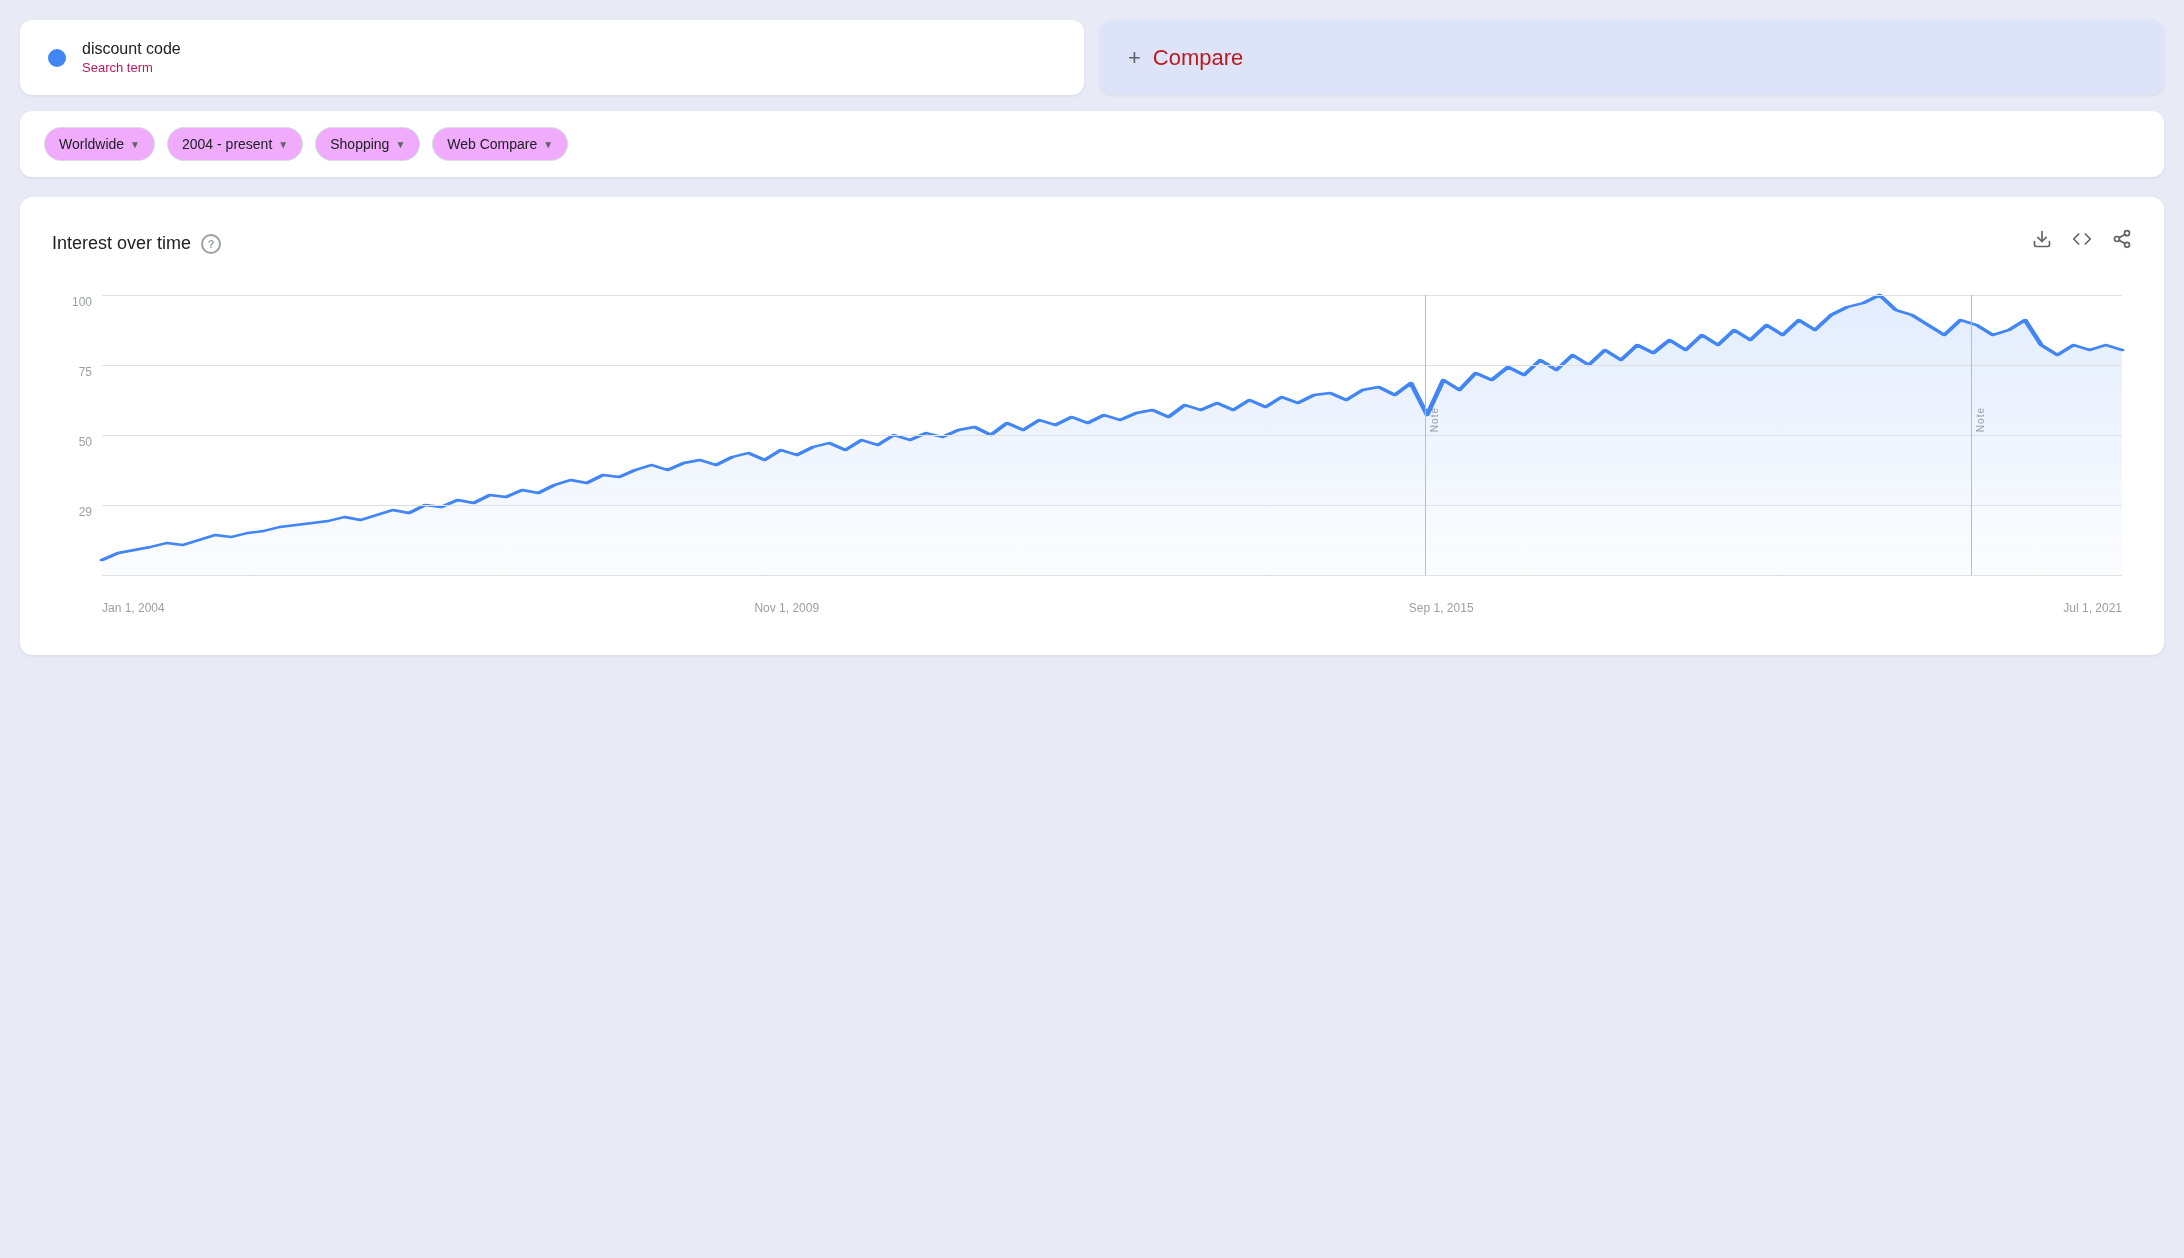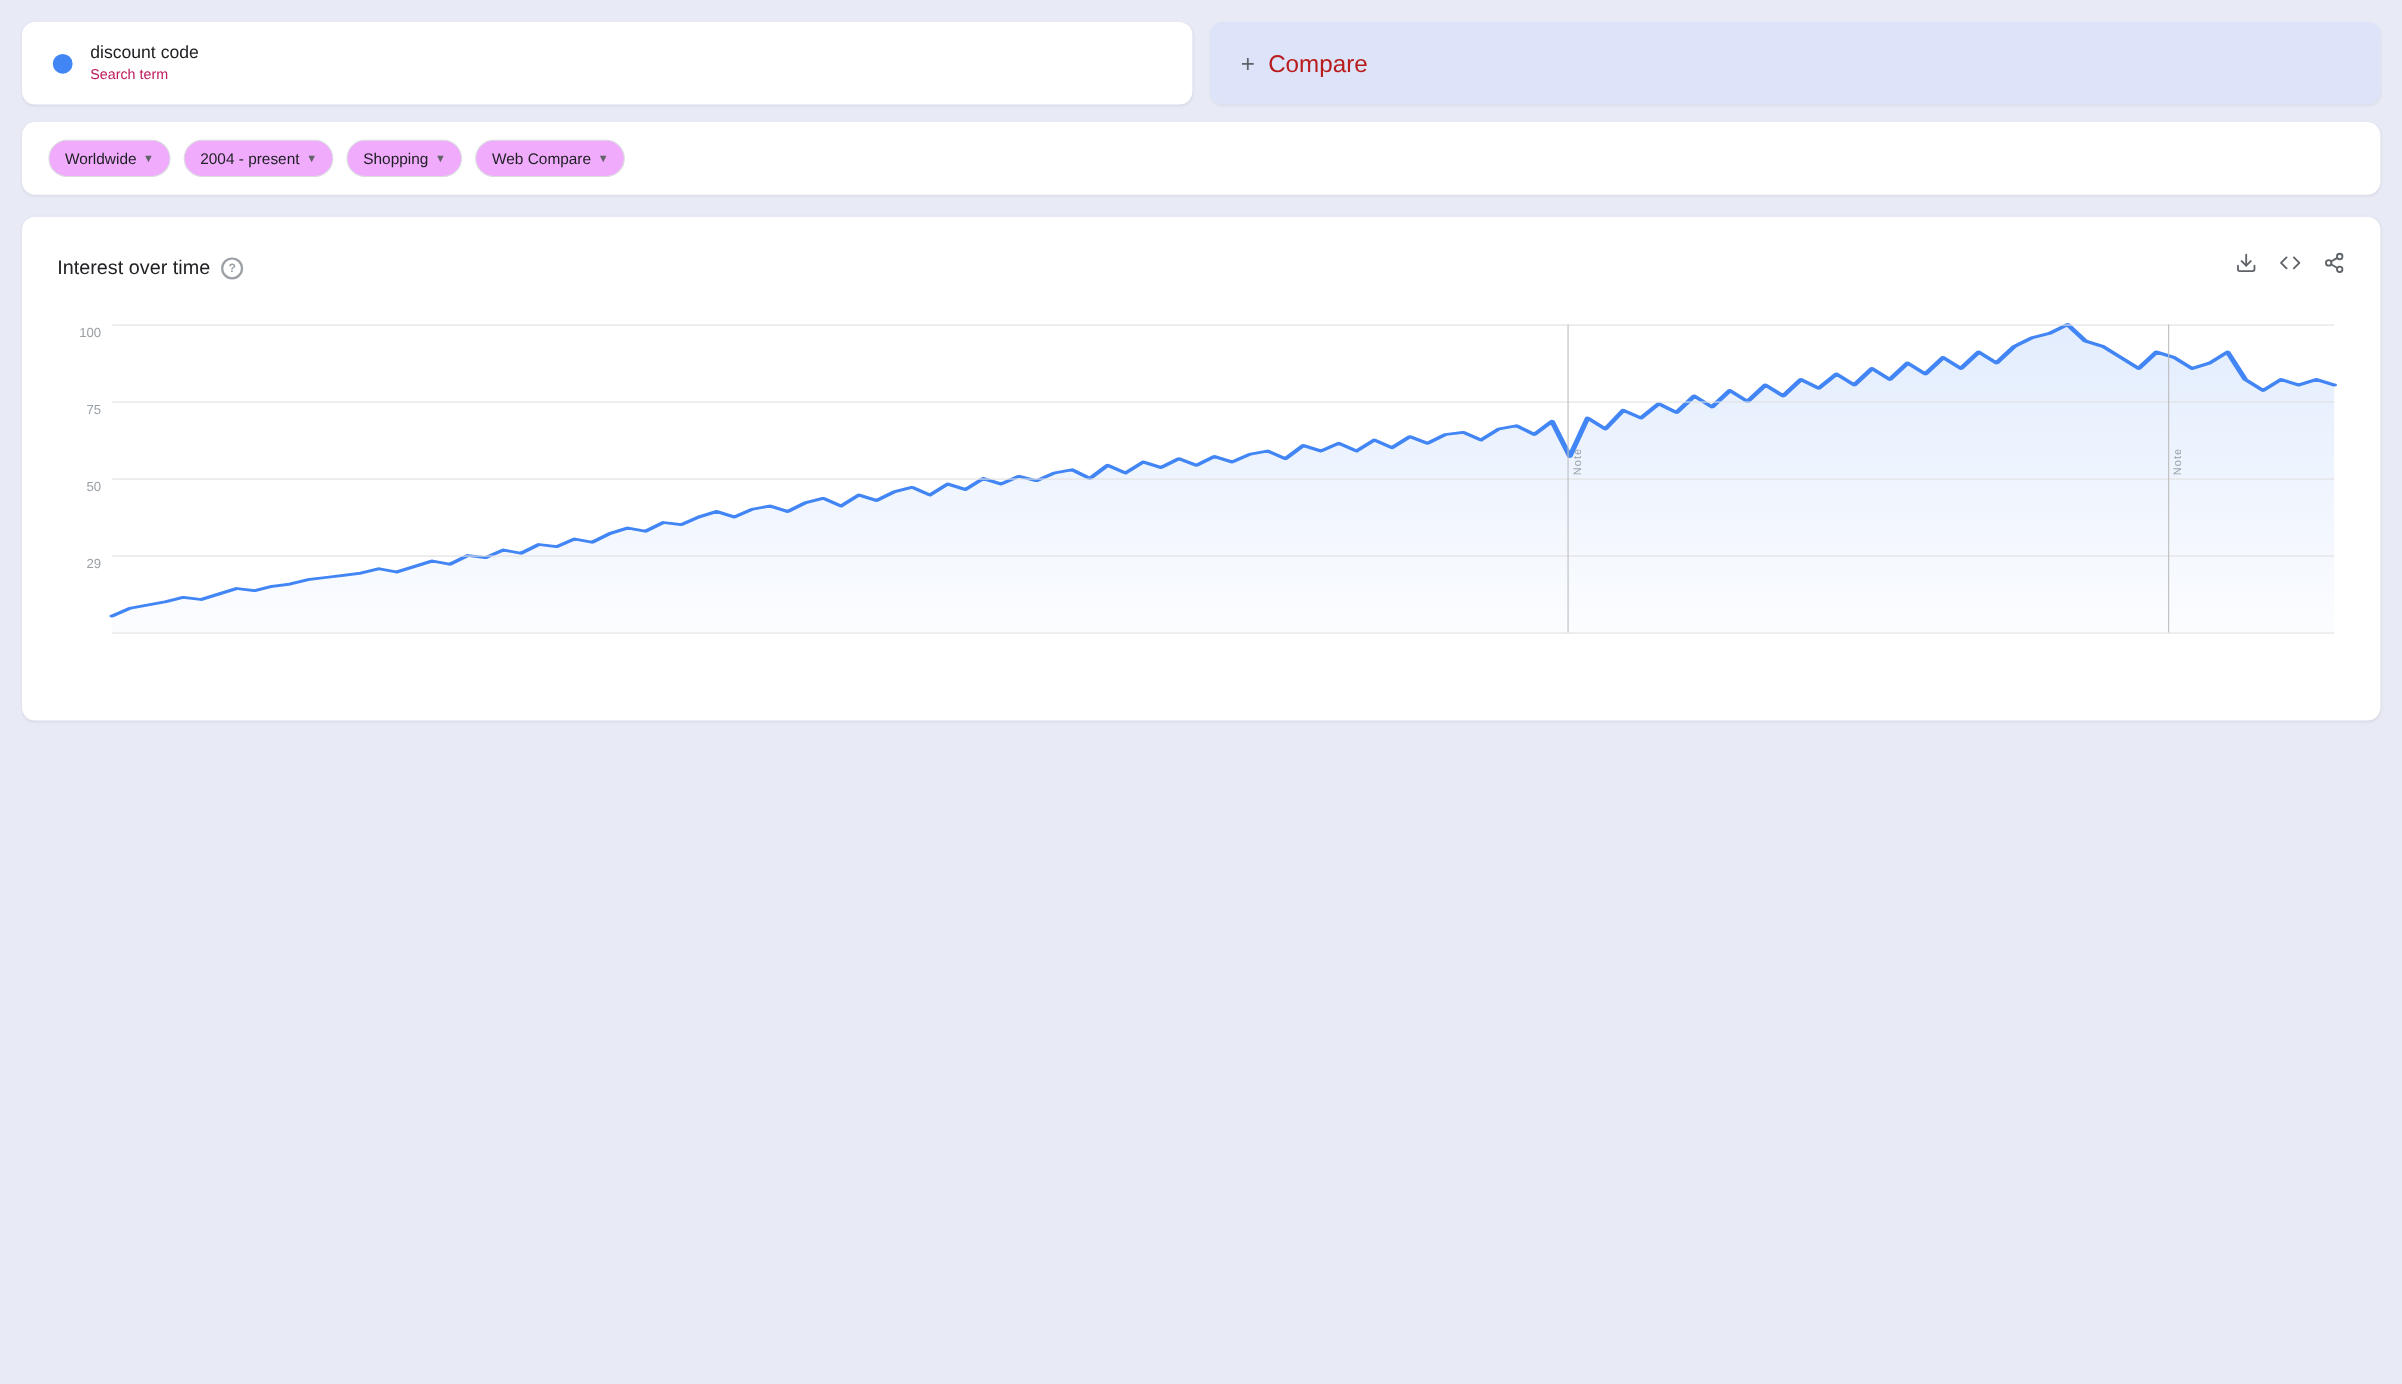--- a/index.html
+++ b/index.html
@@ -350,14 +350,20 @@
             <stop offset="100%" stop-color="#4285f4" stop-opacity="0.02"></stop>
           </linearGradient>
         </defs>
 
         <path d="M0,265 L8,258 L16,255 L24,252 L32,248 L40,250 L48,245 L56,240 L64,242 L72,238 L80,236 L88,232 L96,230 L104,228 L112,226 L120,222 L128,225 L136,220 L144,215 L152,218 L160,210 L168,212 L176,205 L184,208 L192,200 L200,202 L208,195 L216,198 L224,190 L232,185 L240,188 L248,180 L256,182 L264,175 L272,170 L280,175 L288,168 L296,165 L304,170 L312,162 L320,158 L328,165 L336,155 L344,160 L352,152 L360,148 L368,155 L376,145 L384,150 L392,140 L400,145 L408,138 L416,142 L424,135 L432,132 L440,140 L448,128 L456,135 L464,125 L472,130 L480,122 L488,128 L496,120 L504,125 L512,118 L520,115 L528,122 L536,110 L544,115 L552,108 L560,115 L568,105 L576,112 L584,102 L592,108 L600,100 L608,98 L616,105 L624,95 L632,92 L640,100 L648,88 L656,120 L664,85 L672,95 L680,78 L688,85 L696,72 L704,80 L712,65 L720,75 L728,60 L736,70 L744,55 L752,65 L760,50 L768,58 L776,45 L784,55 L792,40 L800,50 L808,35 L816,45 L824,30 L832,40 L840,25 L848,35 L856,20 L864,12 L872,8 L880,0 L888,15 L896,20 L904,30 L912,40 L920,25 L928,30 L936,40 L944,35 L952,25 L960,50 L968,60 L976,50 L984,55 L992,50 L1000,55 L1000,280 L0,280 Z" fill="url(#blueGrad)" stroke="none"></path>
 
         <path d="M0,265 L8,258 L16,255 L24,252 L32,248 L40,250 L48,245 L56,240 L64,242 L72,238 L80,236 L88,232 L96,230 L104,228 L112,226 L120,222 L128,225 L136,220 L144,215 L152,218 L160,210 L168,212 L176,205 L184,208 L192,200 L200,202 L208,195 L216,198 L224,190 L232,185 L240,188 L248,180 L256,182 L264,175 L272,170 L280,175 L288,168 L296,165 L304,170 L312,162 L320,158 L328,165 L336,155 L344,160 L352,152 L360,148 L368,155 L376,145 L384,150 L392,140 L400,145 L408,138 L416,142 L424,135 L432,132 L440,140 L448,128 L456,135 L464,125 L472,130 L480,122 L488,128 L496,120 L504,125 L512,118 L520,115 L528,122 L536,110 L544,115 L552,108 L560,115 L568,105 L576,112 L584,102 L592,108 L600,100 L608,98 L616,105 L624,95 L632,92 L640,100 L648,88 L656,120 L664,85 L672,95 L680,78 L688,85 L696,72 L704,80 L712,65 L720,75 L728,60 L736,70 L744,55 L752,65 L760,50 L768,58 L776,45 L784,55 L792,40 L800,50 L808,35 L816,45 L824,30 L832,40 L840,25 L848,35 L856,20 L864,12 L872,8 L880,0 L888,15 L896,20 L904,30 L912,40 L920,25 L928,30 L936,40 L944,35 L952,25 L960,50 L968,60 L976,50 L984,55 L992,50 L1000,55" fill="none" stroke="#4285f4" stroke-width="2.5" stroke-linejoin="round" stroke-linecap="round"></path>
       </svg>
     </div>
 
+    <div class="x-axis-labels">
+      <span class="x-label">Jan 1, 2004</span>
+      <span class="x-label">Nov 1, 2009</span>
+      <span class="x-label">Sep 1, 2015</span>
+      <span class="x-label">Jul 1, 2021</span>
+    </div>
   </div>
 </div>
 
 </body></html>

